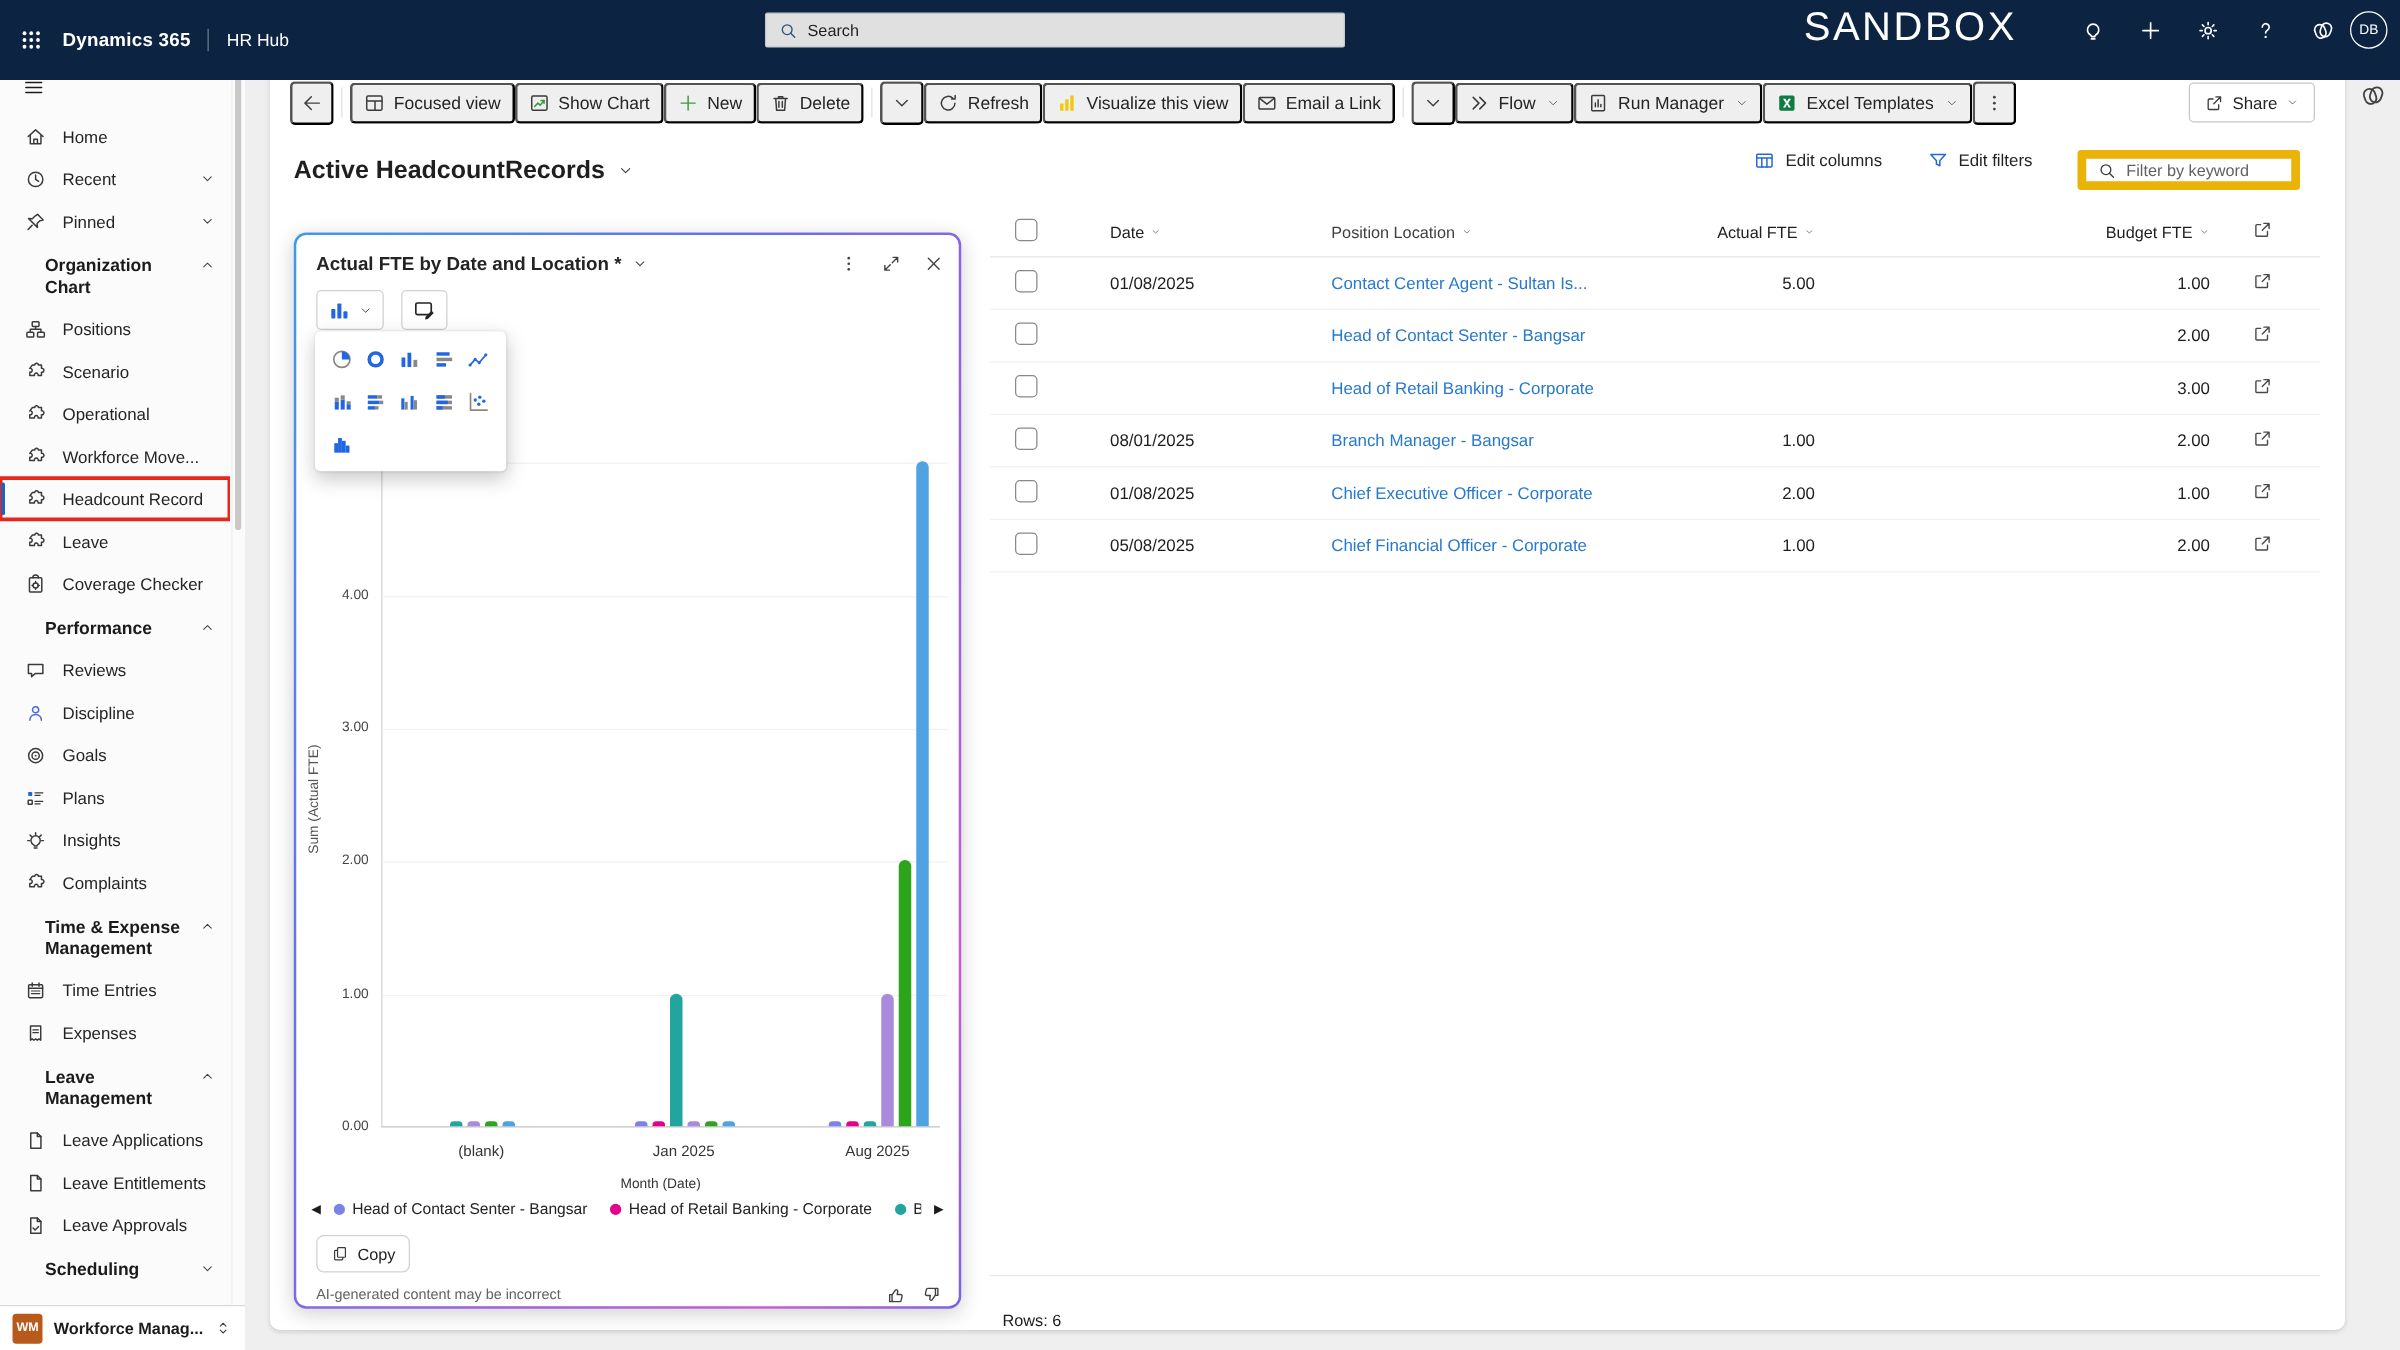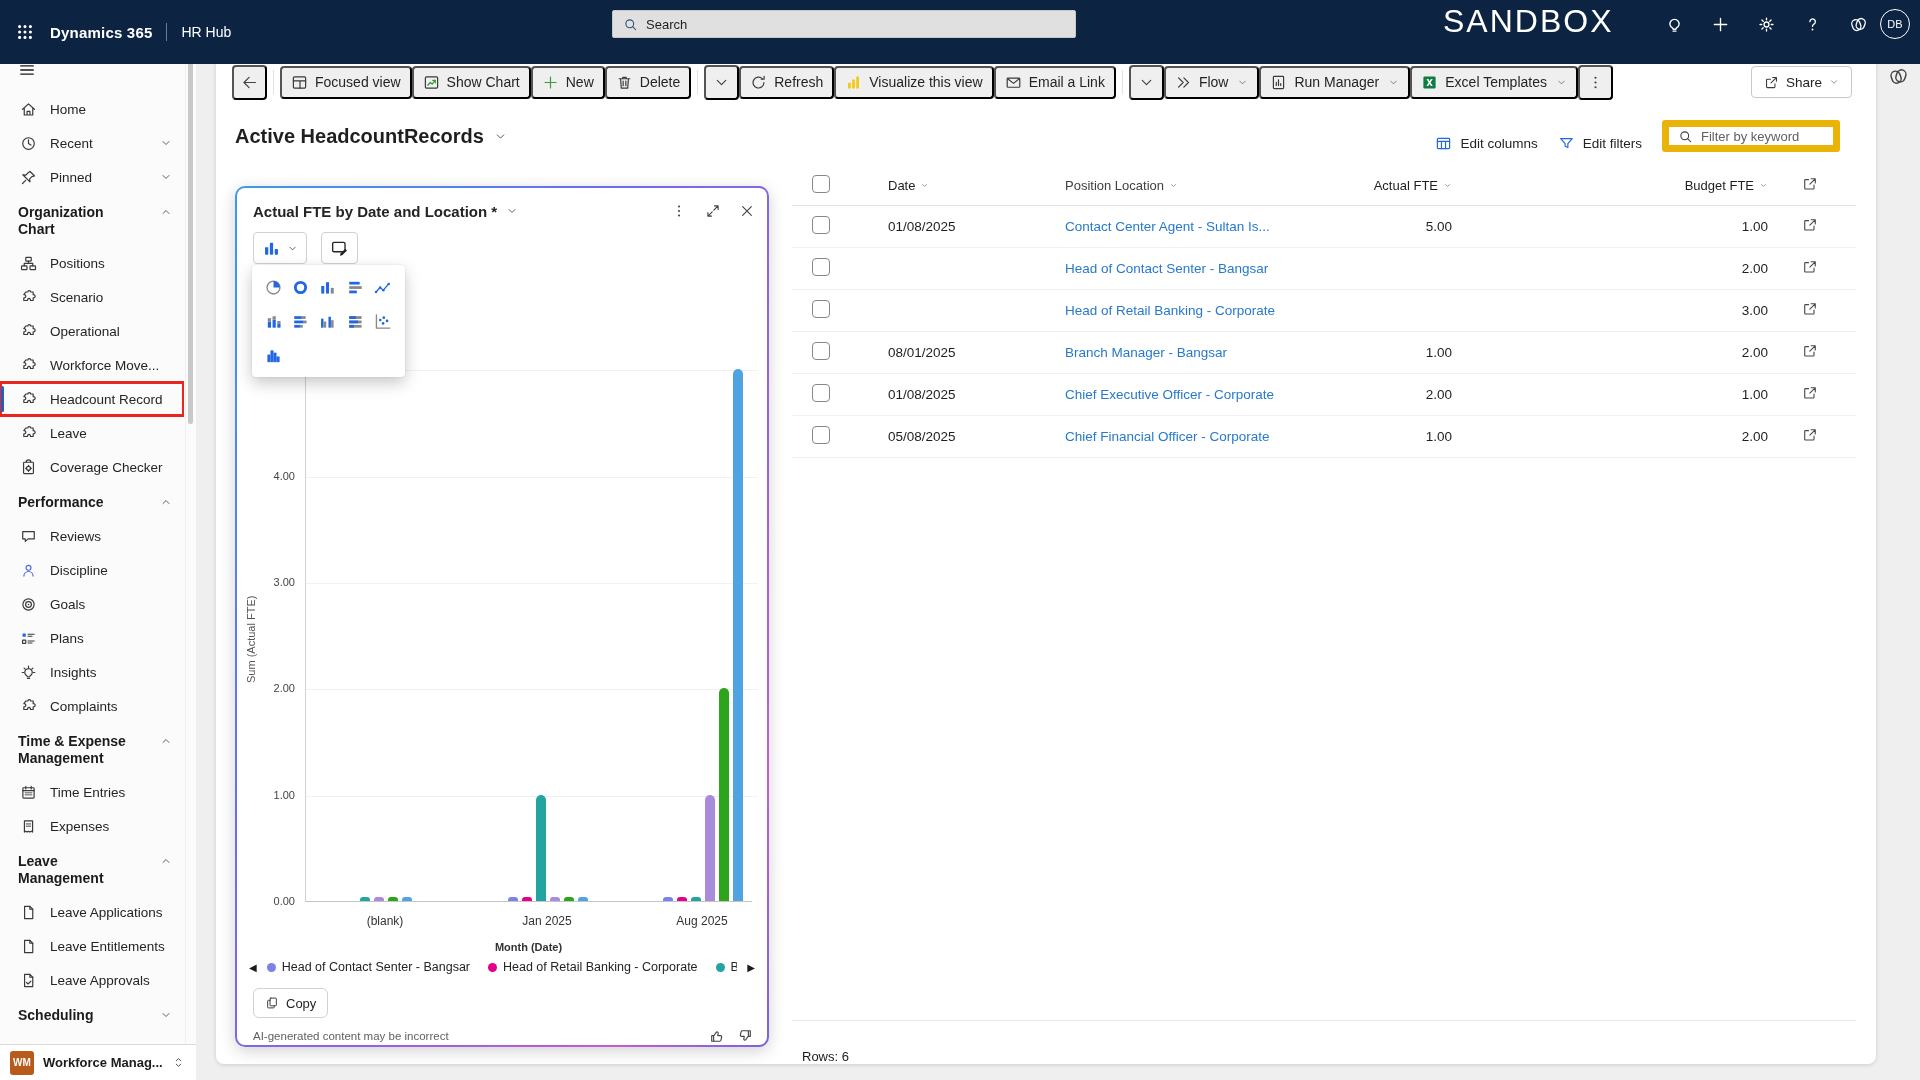--- a/index.html
+++ b/index.html
@@ -29,21 +29,21 @@
   .side-scrolltrack{position:absolute;right:0;top:0;bottom:36px;width:11px;border-left:1px solid #F0F0F0}
   .side-thumb{position:absolute;right:3px;top:6px;width:5px;height:370px;border-radius:3px;background:#C9C9C9}
   .side-nav{position:absolute;left:0;top:0;right:12px;bottom:36px;overflow:hidden}
   .hamburger{height:44px;display:flex;align-items:center;padding-left:18px;color:#1B1B1B}
   .hamburger .icon{width:18px;height:18px}
   .side-item{position:relative;height:34px;display:flex;align-items:center;padding-left:20px;gap:13px;font-size:13.5px;color:#242424;cursor:pointer}
   .side-item .icon{width:17px;height:17px;color:#3B3A39}
   .side-item .chev{position:absolute;right:12px;width:12px;height:12px;color:#424242}
   .side-item.selected::before{content:'';position:absolute;left:1px;top:4px;bottom:4px;width:3px;border-radius:2px;background:#1D62C2}
   .side-item.annotated{outline:3px solid #E8261D;outline-offset:-2px}
-  .side-header{position:relative;display:flex;align-items:flex-start;padding:10px 10px 8px 18px;font-size:14px;font-weight:700;color:#1B1B1B;line-height:17px}
+  .side-header{position:relative;display:flex;align-items:flex-start;padding:10px 10px 8px 36px;font-size:14px;font-weight:700;color:#1B1B1B;line-height:17px}
   .side-header .hdr-label{width:118px}
   .side-header .chev{position:absolute;right:12px;top:12px;width:12px;height:12px;color:#424242}
   .side-footer{position:absolute;left:0;right:0;bottom:0;height:36px;background:#FFF;border-top:1px solid #DADADA;display:flex;align-items:center;padding-left:10px;gap:9px;z-index:5}
   .wm-badge{width:24px;height:24px;border-radius:3px;background:#B95A1D;color:#fff;font-size:10px;font-weight:700;display:flex;align-items:center;justify-content:center}
   .side-footer .flabel{font-size:13px;font-weight:600;color:#1B1B1B}
   .side-footer .chev{width:13px;height:13px;color:#424242}
 
   
   .card{position:absolute;left:216px;top:56px;width:1660px;height:1008px;background:#fff;border-radius:8px;box-shadow:0 1px 4px rgba(0,0,0,.14)}
   
@@ -55,21 +55,21 @@
   .cmd-btn .icon{width:17px;height:17px;color:#3B3A39}
   .cmd-btn .chev{width:11px;height:11px;color:#616161;margin-left:2px}
   .share-btn{position:absolute;right:24px;top:10px;height:32px;display:flex;align-items:center;gap:7px;padding:0 12px;border:1px solid #C8C8C8;border-radius:4px;font-size:13.5px;color:#242424;background:#fff;cursor:pointer}
   .share-btn .icon{width:15px;height:15px;color:#3B3A39}
   .share-btn .chev{width:10px;height:10px;color:#616161}
 
   
   .view-header{position:absolute;left:19px;right:36px;top:58px;height:44px;display:flex;align-items:center}
   .view-title{font-size:20px;font-weight:700;color:#1F1F1F;display:flex;align-items:center;gap:10px}
   .view-title .chev{width:13px;height:13px;color:#424242}
-  .vh-right{margin-left:auto;display:flex;align-items:flex-end;gap:20px}
+  .vh-right{margin-left:auto;display:flex;align-items:flex-start;gap:36px}
   .vh-btn{display:flex;align-items:center;gap:8px;font-size:13.5px;color:#242424;cursor:pointer}
   .vh-btn .icon{width:17px;height:17px;color:#2266E3}
   .filter-box{width:178px;height:32px;border:7px solid #eab308;border-radius:3px;background:#fff;display:flex;align-items:center;padding:0 9px;gap:8px}
   .filter-box .icon{width:15px;height:15px;color:#3B3A39}
   .filter-box input{border:none;outline:none;font-size:13px;width:100%;color:#242424;font-family:inherit}
   .filter-box input::placeholder{color:#616161}
 
   
   .table{position:absolute;left:576px;top:110px;width:1064px}
   .trow{display:grid;grid-template-columns:68px 190px 300px 110px 1fr 70px;align-items:center;height:42px;border-bottom:1px solid #F1F1F1;font-size:13.5px}
@@ -102,21 +102,21 @@
   .ct-btn .chev{width:11px;height:11px;color:#424242}
   .type-menu{position:absolute;left:15px;top:77px;width:153px;padding:9px 8px;background:#fff;border-radius:4px;box-shadow:0 6px 16px rgba(0,0,0,.22),0 0 2px rgba(0,0,0,.12);display:grid;grid-template-columns:repeat(5,1fr);row-gap:8px;z-index:10}
   .type-menu .mi{width:26px;height:26px;display:flex;align-items:center;justify-content:center;cursor:pointer}
   .type-menu .mi .icon{width:19px;height:19px}
   .plot{position:absolute;left:68px;top:180px;width:447px;height:534px;border-left:1px solid #D2D2D2;border-bottom:1px solid #C4C4C4}
   .gridline{position:absolute;left:0;right:-6px;height:1px;background:#F1F1F1}
   .bar{position:absolute;bottom:0;border-radius:5px 5px 0 0}
   .ytick{position:absolute;width:52px;text-align:right;font-size:11px;color:#444}
   .ylabel{position:absolute;left:8px;top:495px;transform:rotate(-90deg);transform-origin:left top;font-size:11px;color:#555;white-space:nowrap}
   .xcat{position:absolute;top:726px;width:140px;margin-left:-70px;text-align:center;font-size:12px;color:#333}
-  .xlabel{position:absolute;top:753px;left:68px;width:447px;text-align:center;font-size:11px;font-weight:700;color:#333}
+  .xlabel{position:absolute;top:753px;left:68px;width:447px;text-align:center;font-size:11px;font-weight:400;color:#333}
   .legend{position:absolute;left:12px;right:12px;top:768px;height:22px;display:flex;align-items:center;font-size:12.5px;color:#242424}
   .legend .arrow{font-size:10px;color:#1B1B1B;cursor:pointer;flex:none}
   .legend-items{display:flex;align-items:center;gap:18px;margin:0 10px;overflow:hidden;white-space:nowrap;flex:1}
   .legend-items .li{display:flex;align-items:center;gap:6px;flex:none}
   .legend-items .dot{width:9px;height:9px;border-radius:50%;flex:none}
   .legend .arrow.right{margin-left:auto}
   .copy-btn{position:absolute;left:16px;top:800px;height:30px;display:flex;align-items:center;gap:7px;padding:0 11px;border:1px solid #D1D1D1;border-radius:6px;background:#fff;font-size:13px;color:#242424;cursor:pointer}
   .copy-btn .icon{width:14px;height:14px;color:#3B3A39}
   .panel-foot{position:absolute;left:16px;right:14px;top:840px;display:flex;align-items:center}
   .disclaimer{font-size:11.5px;color:#616161}

